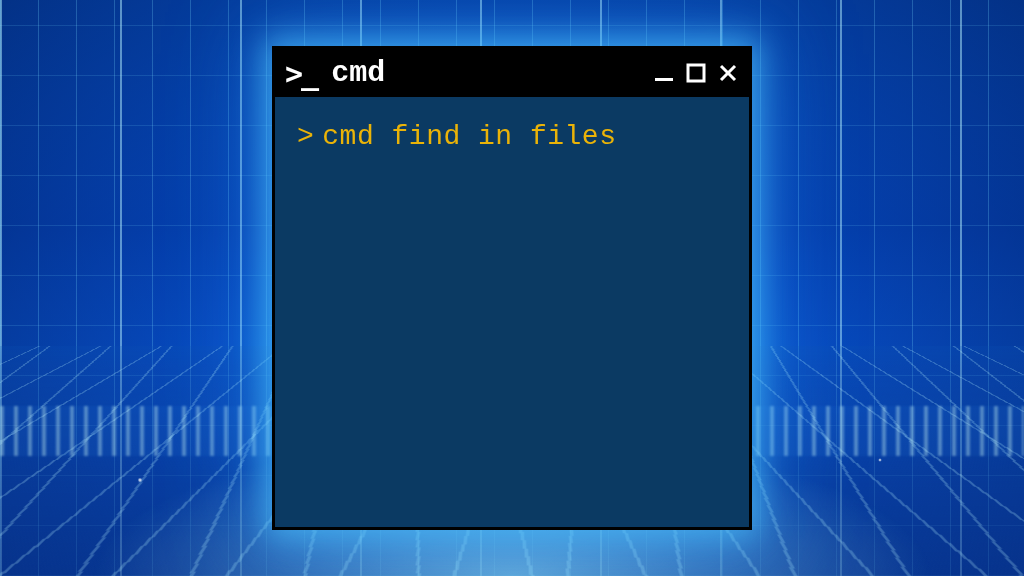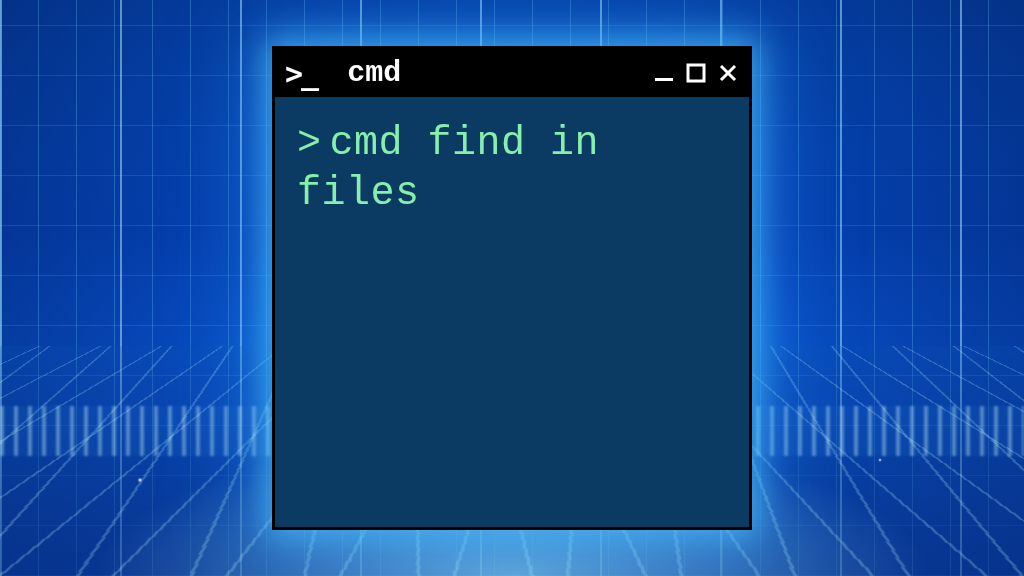--- a/index.html
+++ b/index.html
@@ -89,21 +89,21 @@
     .titlebar .prompt-icon {
       display: inline-flex;
       align-items: center;
       font-family: 'Consolas', monospace;
       font-weight: 900;
       font-size: 30px;
       letter-spacing: -2px;
     }
     .titlebar .title-text {
       flex: 1;
-      margin-left: 20px;
+      margin-left: 4px;
     }
     .win-controls {
       display: flex;
       gap: 10px;
       align-items: center;
     }
     .win-btn {
       width: 22px; height: 22px;
       display: inline-flex;
       align-items: center;
@@ -112,22 +112,22 @@
       font-size: 26px;
       font-weight: 900;
       line-height: 1;
       cursor: default;
     }
     .win-btn.minimize { align-items: flex-end; }
     .win-btn svg { display: block; }
 
     .body {
       padding: 22px 22px;
-      color: #86efac;
-      font-size: 40px;
+      color: #eab308;
+      font-size: 28px;
       line-height: 1.25;
       font-family: 'Consolas', 'Courier New', monospace;
       letter-spacing: 0.5px;
     }
     .cmdline {
       white-space: pre-wrap;
       word-break: break-word;
     }
     .cmdline .prompt-char {
       margin-right: 8px;

